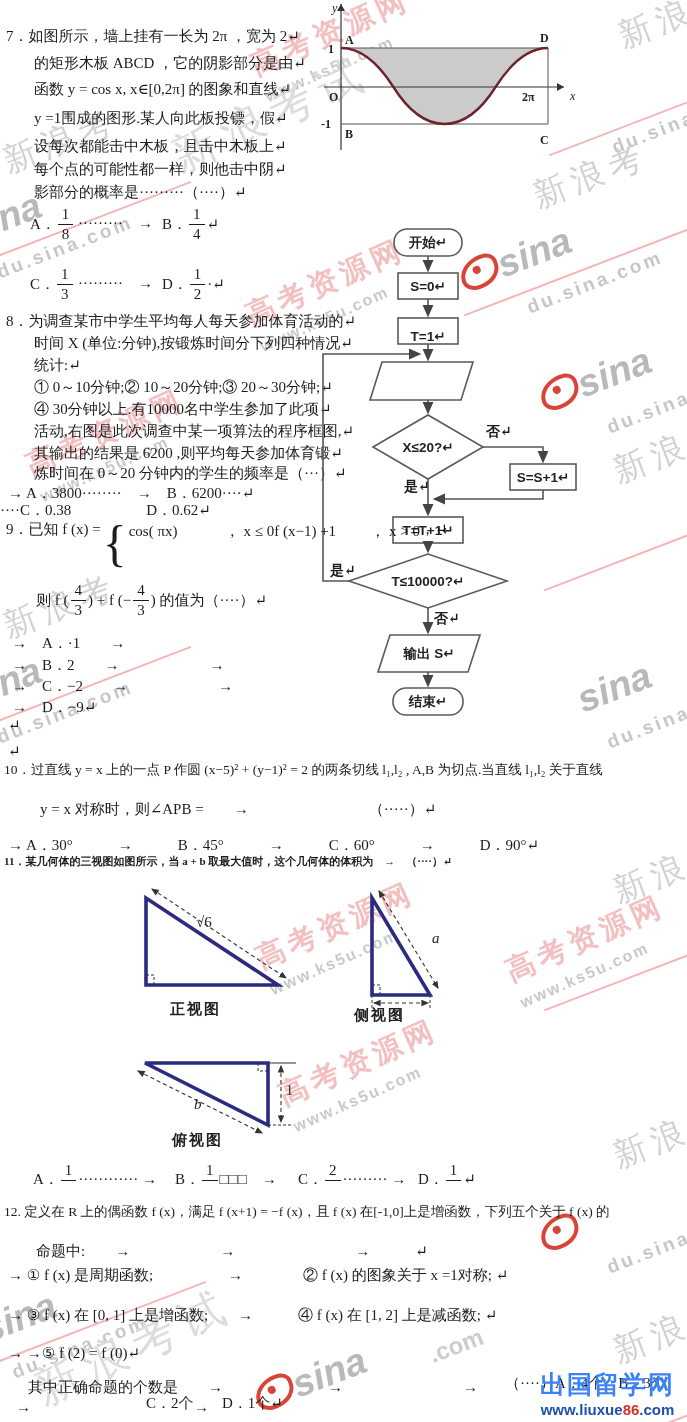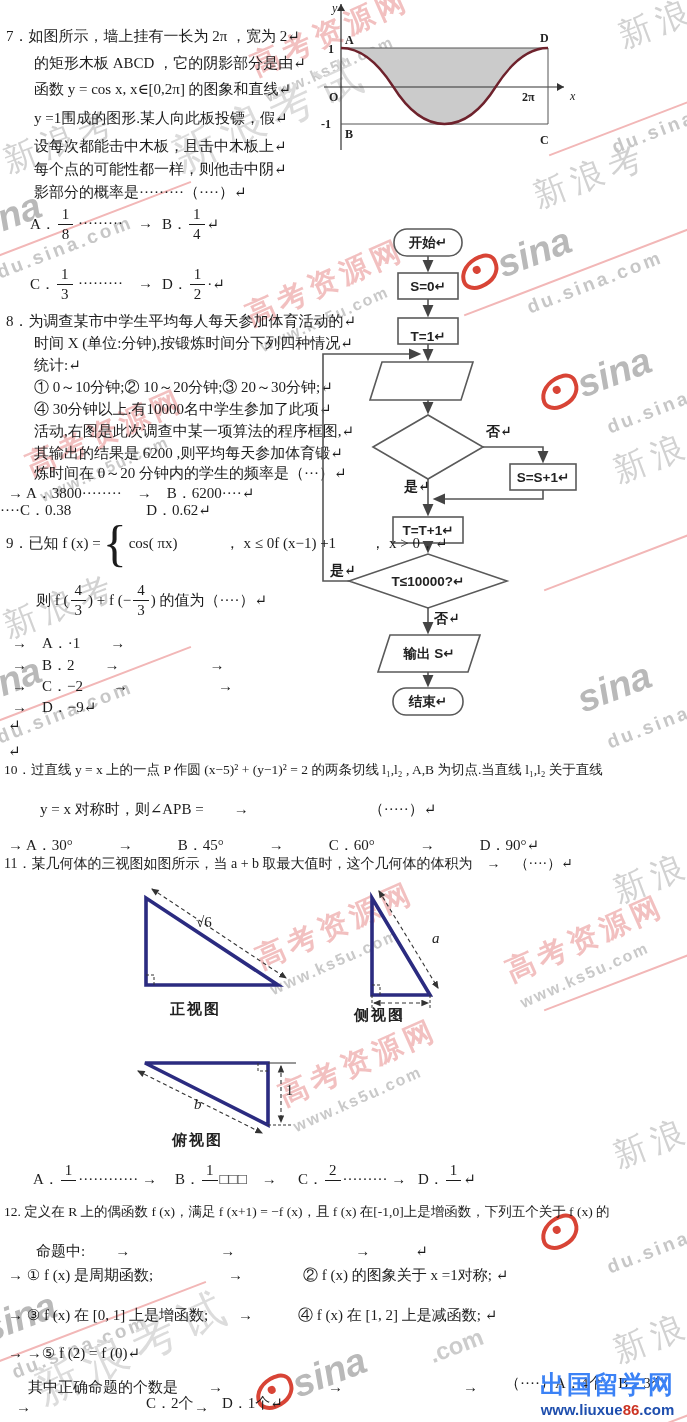--- a/index.html
+++ b/index.html
@@ -1,30 +1,30 @@
 <!DOCTYPE html>
 <html><head>
 <meta charset="utf-8">
 <style>
   html,body{margin:0;padding:0;}
   body{width:687px;height:1422px;position:relative;background:#fff;overflow:hidden;
        font-family:"Liberation Serif","DejaVu Serif",serif;color:#1c1c1c;}
   .t{position:absolute;white-space:nowrap;font-size:15px;line-height:1.25;z-index:2;}
   .sm{font-size:13.5px;}
-  .md{font-size:14px;}
+  .md{font-size:11px;font-weight:bold;}
   .frac{display:inline-block;vertical-align:middle;text-align:center;line-height:1.1;margin:0 2px;}
   .fn{display:block;padding:0 4px 1px;border-bottom:1.3px solid #1c1c1c;}
   .fd{display:block;padding-top:1px;min-height:15px;}
   .fig,.fc,.views{position:absolute;z-index:2;}
   .fc .bx{position:absolute;display:flex;align-items:center;justify-content:center;
       font-family:"Liberation Sans","DejaVu Sans",sans-serif;font-weight:bold;font-size:13.5px;color:#222;z-index:3;}
   .fc .lbl{position:absolute;font-weight:bold;font-size:14px;z-index:3;}
   .vlabel{position:absolute;font-family:"Liberation Sans","DejaVu Sans",sans-serif;
       font-weight:bold;font-size:15px;letter-spacing:2px;color:#222;z-index:3;}
-  .pw{display:flex;align-items:center;}
+  .pw{display:flex;align-items:flex-start;}
   .pw .brace{font-size:50px;font-weight:200;line-height:46px;margin:0 2px;}
   .pw .cases{display:flex;flex-direction:row;font-size:15px;line-height:1.5;}
   .pw .cexp{display:inline-block;width:96px;}
   .inline-math{display:flex;align-items:center;}
   
   .wm{position:absolute;pointer-events:none;z-index:1;font-family:"Liberation Sans","DejaVu Sans",sans-serif;}
   .wm-sina{width:255px;height:150px;transform:rotate(-21deg);}
   .wm-sina .we{position:absolute;left:0;top:52px;width:32px;height:24px;border:4px solid #d84436;
        border-radius:65% 35% 60% 40%;}
   .wm-sina .we::after{content:"";position:absolute;left:10px;top:5px;width:8px;height:8px;background:#d84436;border-radius:50%;}
@@ -254,20 +254,21 @@
       <line x1="108" y1="257" x2="108" y2="292" marker-end="url(#fa)"></line>
       <line x1="108" y1="321" x2="108" y2="329" marker-end="url(#fa)"></line>
       <path d="M29,359 H3 V132 H99" marker-end="url(#fa)"></path>
       <line x1="108" y1="386" x2="108" y2="410" marker-end="url(#fa)"></line>
       <line x1="108" y1="450" x2="108" y2="463" marker-end="url(#fa)"></line>
     </g>
   </svg>
   <div class="bx" style="left:74px;top:7px;width:68px;height:27px">开始↵</div>
   <div class="bx" style="left:78px;top:51px;width:60px;height:26px">S=0↵</div>
   <div class="bx" style="left:78px;top:96px;width:60px;height:36px">T=1↵</div>
+  <div class="bx" style="left:53px;top:203px;width:110px;height:44px">X≤20?↵</div>
   <div class="bx" style="left:190px;top:242px;width:66px;height:26px">S=S+1↵</div>
   <div class="bx" style="left:73px;top:295px;width:70px;height:26px">T=T+1↵</div>
   <div class="bx" style="left:29px;top:332px;width:158px;height:54px">T≤10000?↵</div>
   <div class="bx" style="left:58px;top:413px;width:102px;height:37px">输出 S↵</div>
   <div class="bx" style="left:73px;top:466px;width:70px;height:27px">结束↵</div>
   <div class="lbl" style="left:166px;top:201px">否↵</div>
   <div class="lbl" style="left:84px;top:256px">是↵</div>
   <div class="lbl" style="left:10px;top:340px">是↵</div>
   <div class="lbl" style="left:114px;top:388px">否↵</div>
 </div>

